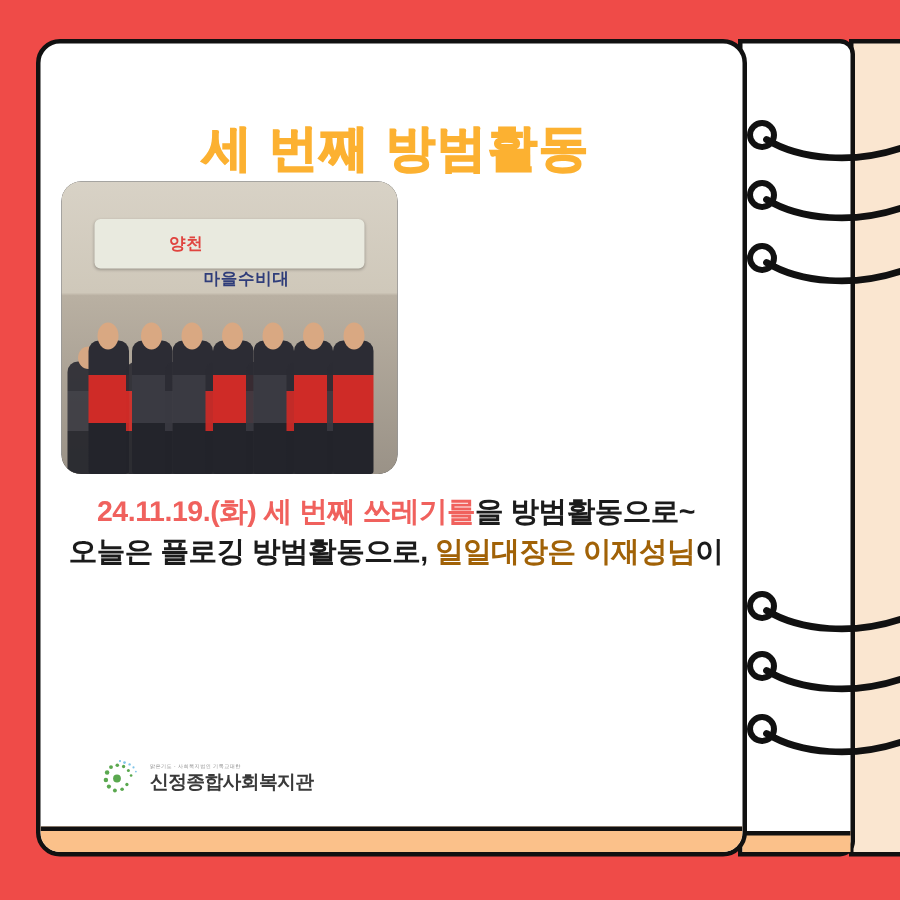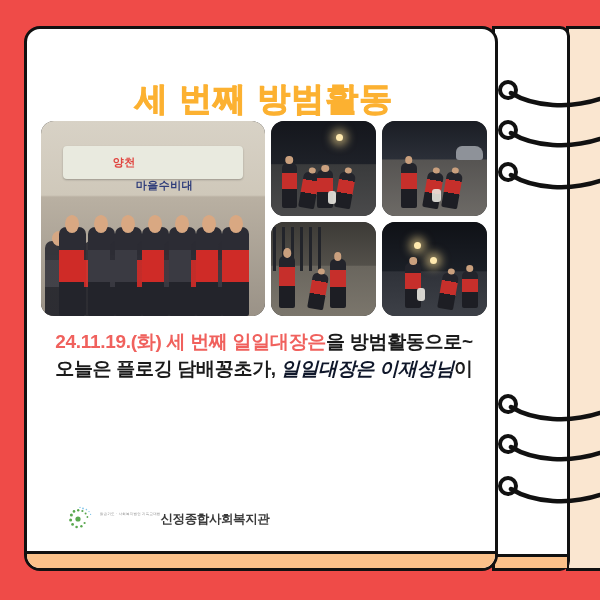--- a/index.html
+++ b/index.html
@@ -73,20 +73,21 @@
     -webkit-text-stroke: 1px #fcb131;
   }
 
   
   .collage {
     position: absolute;
     left: 14px; top: 92px;
     width: 446px; height: 195px;
     display: flex;
     gap: 6px;
+    flex-direction: column;
   }
   .photo {
     border-radius: 13px;
     overflow: hidden;
     position: relative;
     background: #2a2a2a;
   }
   .photo-main { width: 224px; height: 195px; flex: none; }
   .photo-grid {
     flex: 1;
@@ -167,30 +168,30 @@
     position: absolute;
     left: 10px; top: 300px;
     width: 454px;
     text-align: center;
     color: #1b1b1b;
     font-weight: 700;
   }
   .para { margin-bottom: 14px; }
   .line { font-size: 19px; line-height: 1.42; letter-spacing: -0.3px; white-space: nowrap; }
   .hl-red { color: #f0615d; font-weight: 800; }
-  .hl-orange { color: #0f172a; font-weight: 800; font-style: italic; }
+  .hl-orange { color: #a16207; font-weight: 800; }
 
   
   .logo {
     position: absolute;
     left: 36px; bottom: 34px;
     display: flex; align-items: center; gap: 7px;
   }
   .logo-mark { width: 30px; height: 30px; position: relative; }
-  .logo-text { display: flex; flex-direction: row; line-height: 1; }
+  .logo-text { display: flex; flex-direction: column; line-height: 1; }
   .logo-tagline { font-size: 3.4px; color: #8a8a8a; letter-spacing: .3px; margin-bottom: 2px; }
   .logo-name { font-size: 12.5px; font-weight: 700; color: #3a3a3a; letter-spacing: -0.4px; }
 </style>
 </head>
 <body>
 
 <div id="card">
 
   <div class="page-back"></div>
 
@@ -266,22 +267,22 @@
           <div class="worker" style="left:76%; height:40%"></div>
           <div class="bag" style="left:33%; bottom:16%"></div>
         </div>
 
       </div>
     </div>
 
     <div class="body-text">
 
       <div class="para">
-        <div class="line"><span class="hl-red">24.11.19.(화) 세 번째 </span><span class="hl-red">일일대장은</span><span>을 방범활동으로~</span></div>
-        <div class="line"><span>오늘은 플로깅 담배꽁초가, </span><span class="hl-orange">일일대장은 이재성님</span><span>이</span></div>
+        <div class="line"><span class="hl-red">24.11.19.(화) 세 번째 </span><span class="hl-red">쓰레기를</span><span>을 방범활동으로~</span></div>
+        <div class="line"><span>오늘은 플로깅 방범활동으로, </span><span class="hl-orange">일일대장은 이재성님</span><span>이</span></div>
       </div>
 
 
     </div>
 
     <div class="logo">
       <div class="logo-mark">
         <svg viewBox="0 0 30 30" width="30" height="30" aria-hidden="true">
           <g fill="#5aa84f">
             <circle cx="15" cy="15" r="2.6"></circle>

